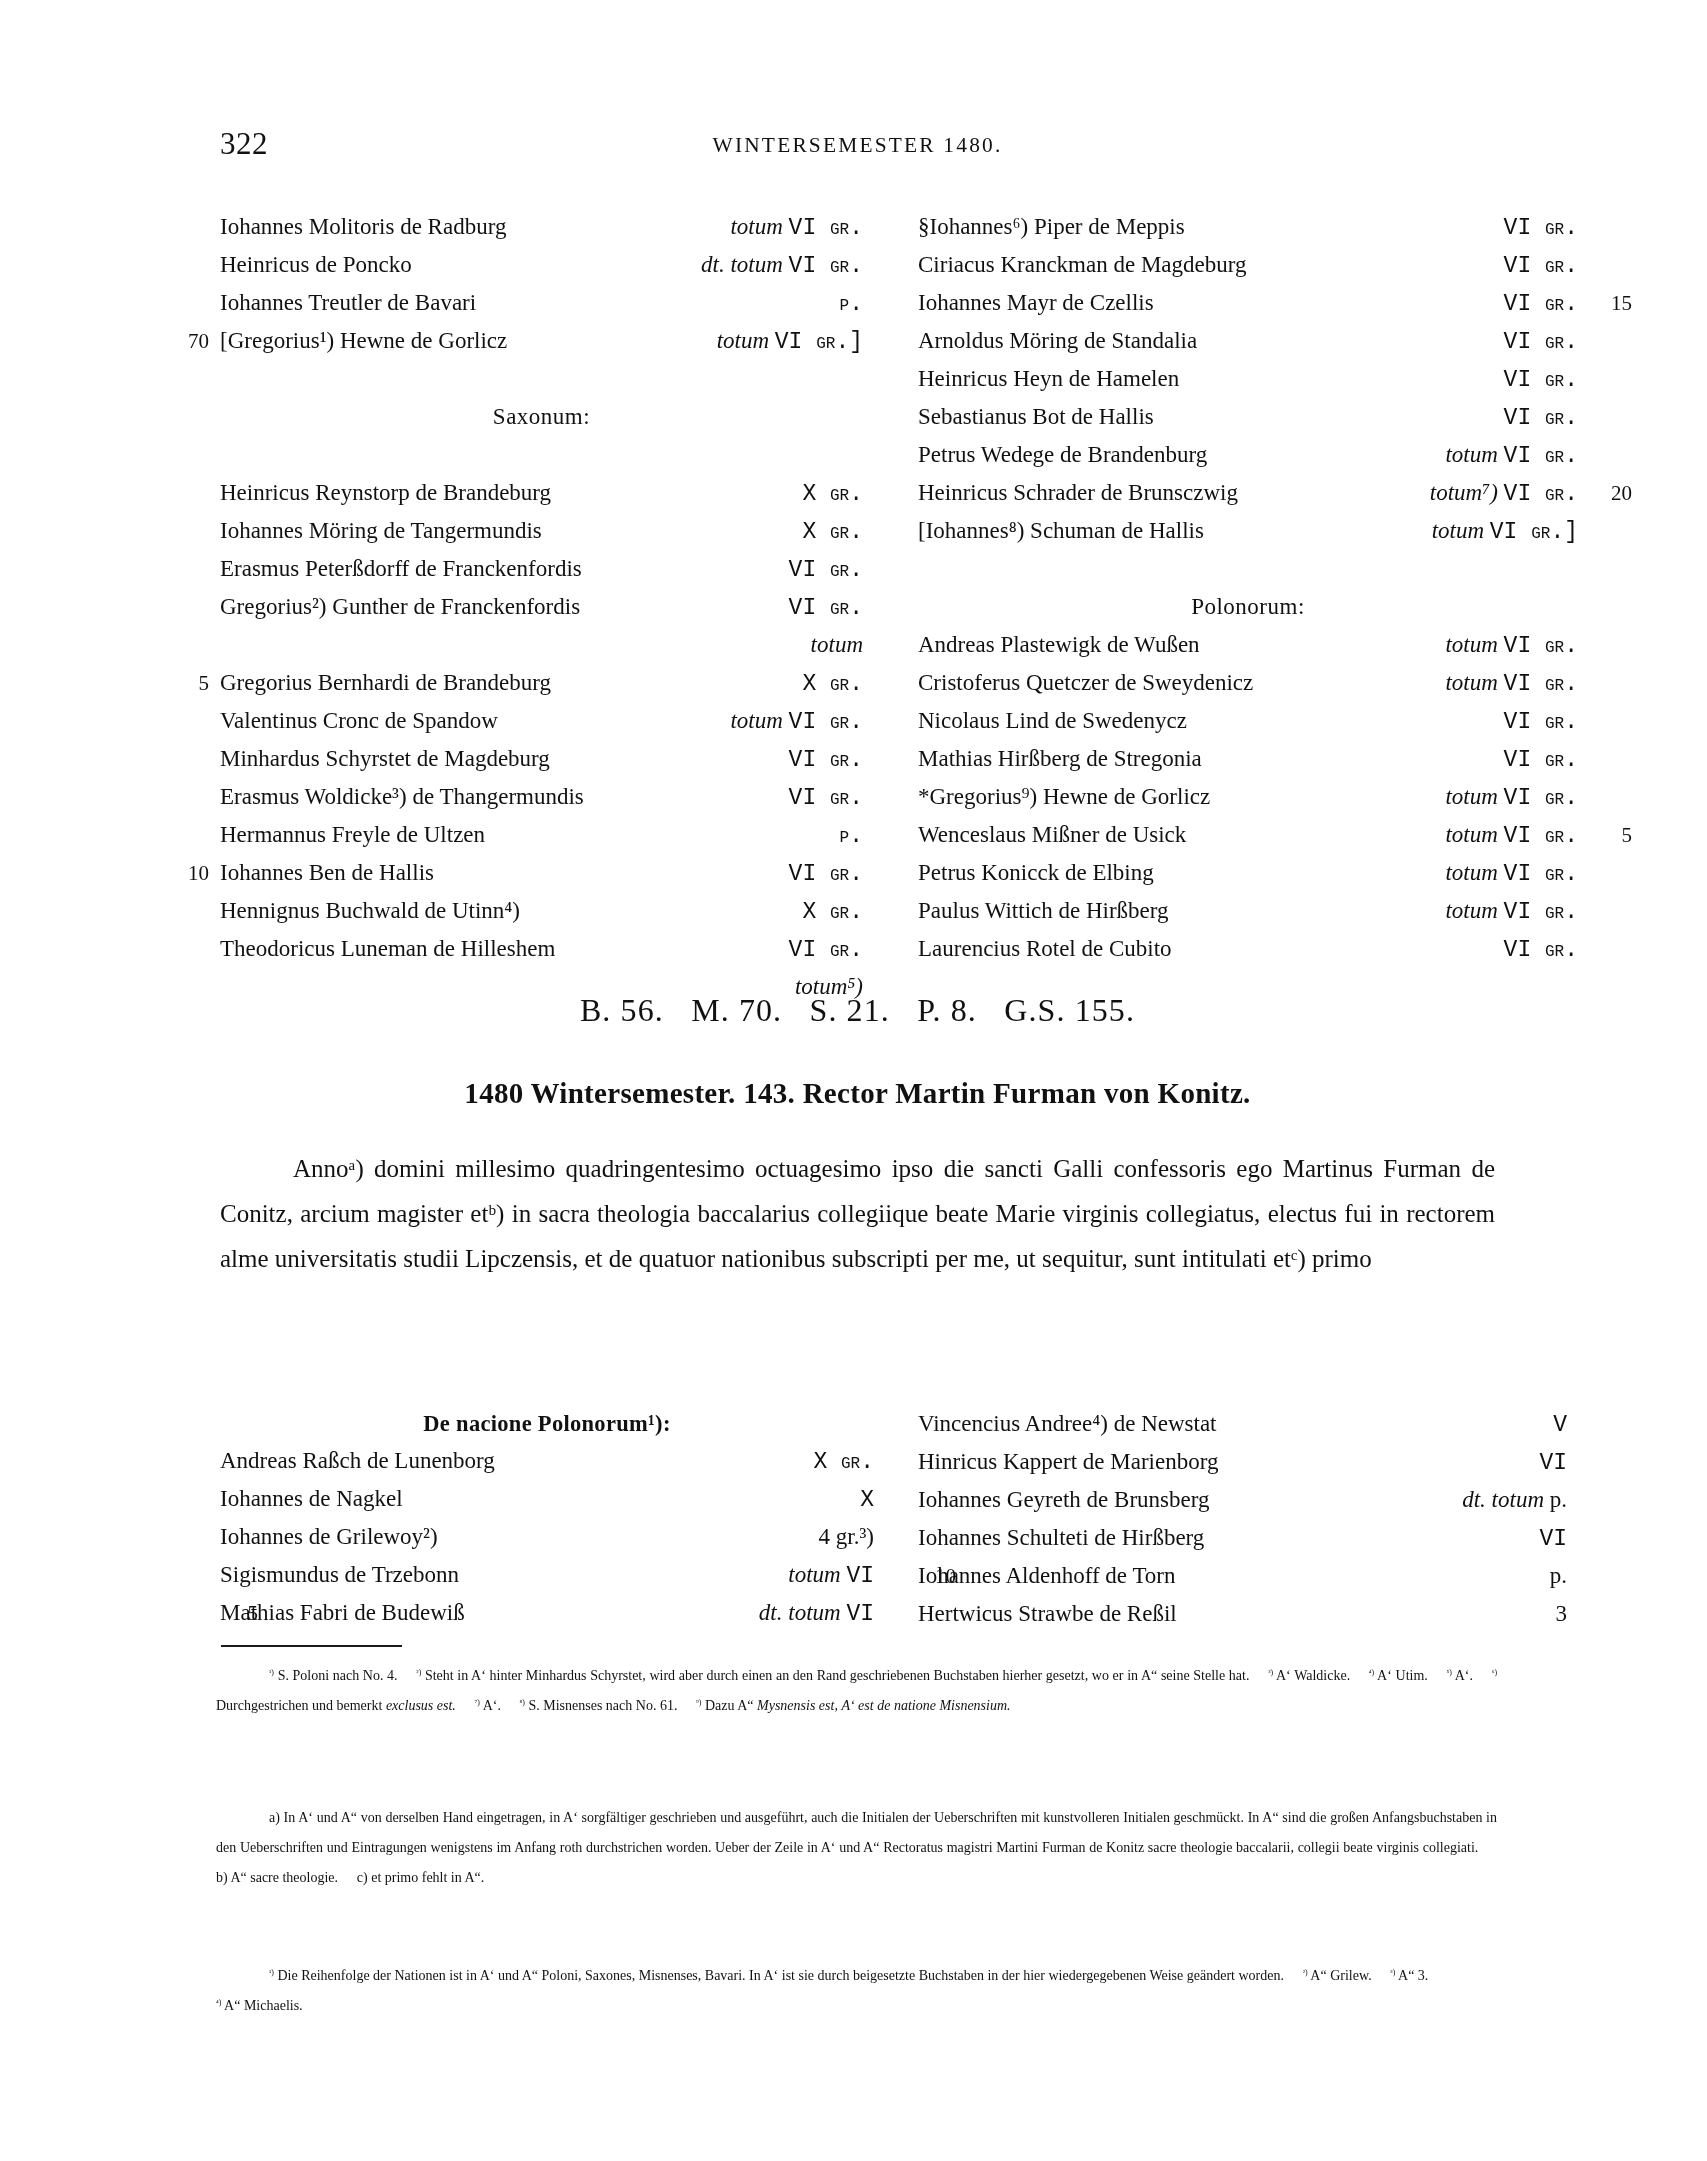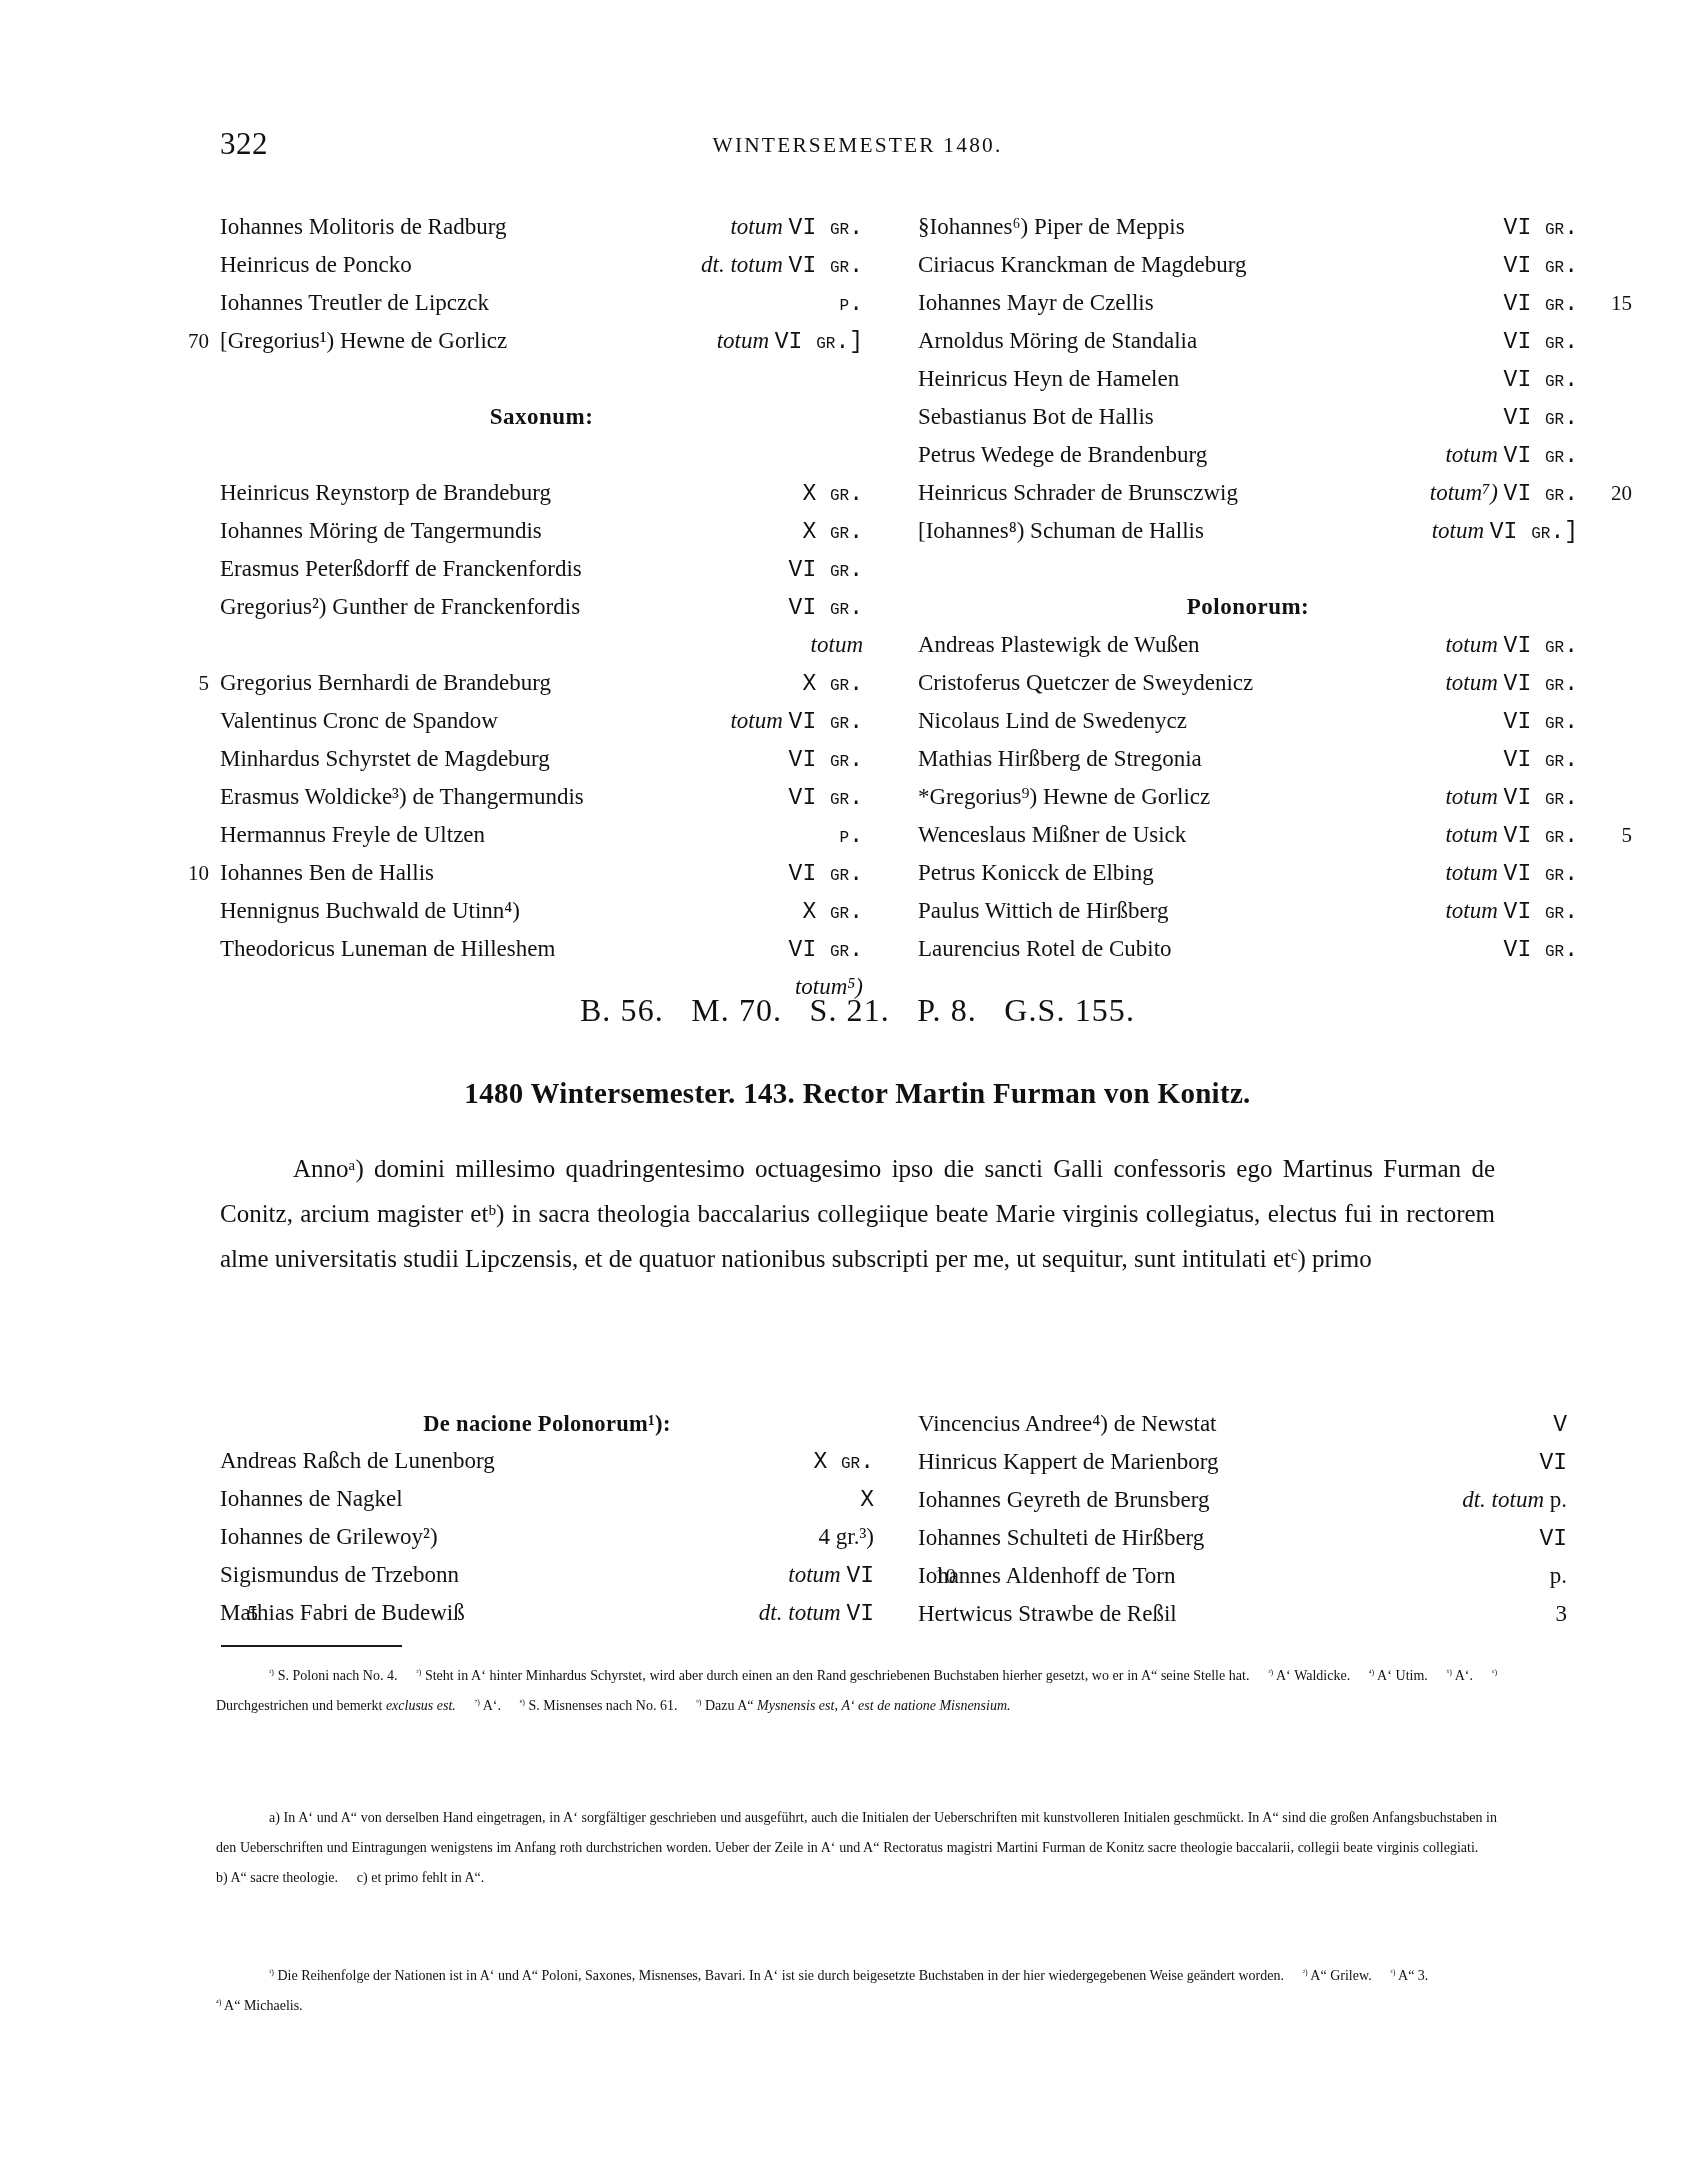--- a/index.html
+++ b/index.html
@@ -87,21 +87,21 @@
   .it { font-style: italic; }
   .sc { font-variant: small-caps; font-family: Liberation Mono, monospace; }
   sup, .sup {
     font-size: 0.56em;
     vertical-align: 0.62em;
     line-height: 0;
   }
 
   .nation-head {
     text-align: center;
-    font-weight: bold;
+    font-weight: normal;
     font-size: 23px;
     line-height: 38px;
     letter-spacing: 0.5px;
   }
   .blank { height: 38px; }
   .cont-amt {
     text-align: right;
     height: 38px;
   }
 
@@ -205,21 +205,21 @@
     <div class="row">
       <span class="lineno"></span>
       <span class="nm">Heinricus de Poncko</span>
       <span class="spacer"></span>
       <span class="it">dt. totum</span>&nbsp;
       <span class="amt sc">VI gr.</span>
     </div>
 
     <div class="row">
       <span class="lineno"></span>
-      <span class="nm">Iohannes Treutler de Lipczck</span>
+      <span class="nm">Iohannes Treutler de Bavari</span>
       <span class="spacer"></span>
       <span class="it"></span>
       <span class="amt sc">p.</span>
     </div>
 
     <div class="row">
       <span class="lineno">70</span>
       <span class="nm">[Gregorius¹) Hewne de Gorlicz</span>
       <span class="spacer"></span>
       <span class="it">totum</span>&nbsp;

